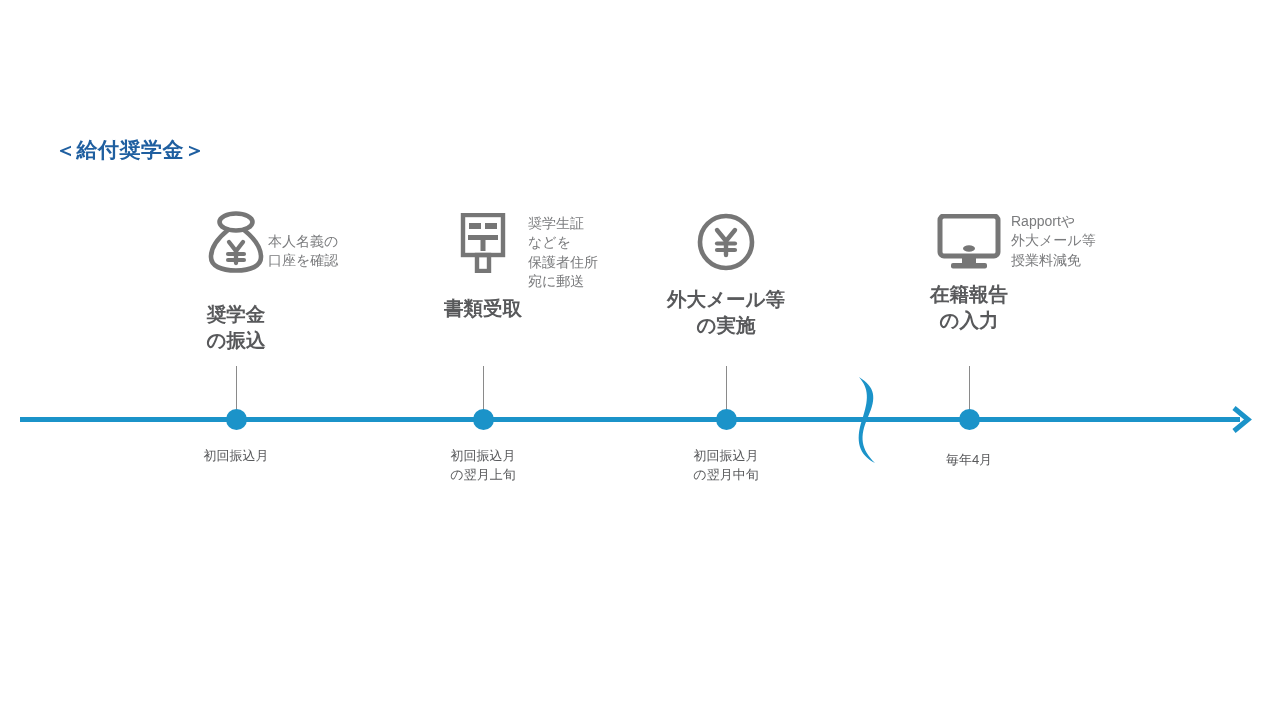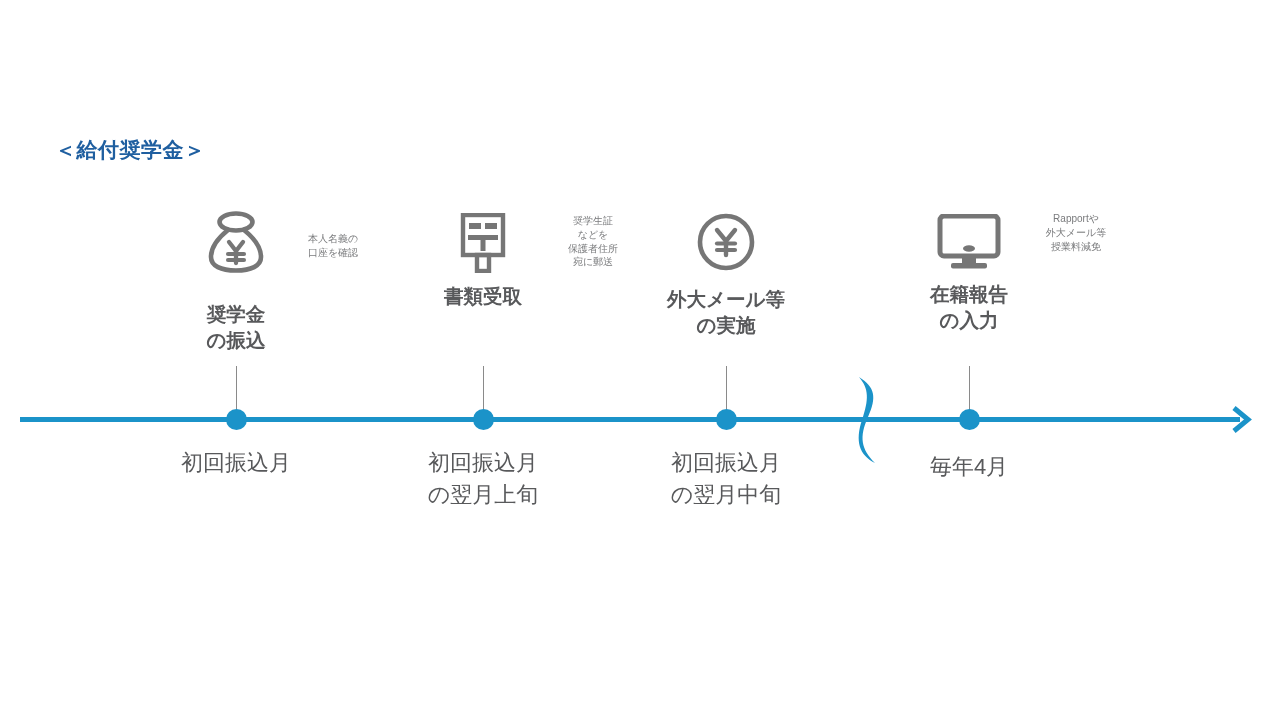--- a/index.html
+++ b/index.html
@@ -97,32 +97,31 @@
     text-align: center;
     font-size: 19.5px;
     font-weight: bold;
     color: #58595b;
     line-height: 1.32;
     white-space: pre-line;
   }
   .ms-note {
     position: absolute;
     width: 130px;
-    text-align: center;
-    font-size: 10px;
+    font-size: 14px;
     color: #7a7b7d;
     line-height: 1.38;
     white-space: pre-line;
   }
   .ms-date {
     position: absolute;
     width: 230px;
     left: -115px;
     text-align: center;
-    font-size: 22px;
+    font-size: 13px;
     color: #58595b;
     line-height: 1.45;
     white-space: pre-line;
   }
 </style>
 </head>
 <body>
 
 <div id="slide">
 
@@ -172,21 +171,21 @@
         <rect x="28" y="10" width="12" height="6" fill="#767676"></rect>
         <rect x="11" y="22" width="30" height="5" fill="#767676"></rect>
         <rect x="23.5" y="25" width="5" height="13" fill="#767676"></rect>
         <rect x="20" y="42" width="12" height="16" fill="none" stroke="#767676" stroke-width="4.4"></rect>
       </svg>
     </div>
     <div class="ms-note" style="left:45px; top:214px">奨学生証
 などを
 保護者住所
 宛に郵送</div>
-    <div class="ms-label" style="top:284px">書類受取</div>
+    <div class="ms-label" style="top:296px">書類受取</div>
     <div class="connector" style="top:366px; height:44px"></div>
     <div class="dot"></div>
     <div class="ms-date" style="top:447px">初回振込月
 の翌月上旬</div>
   </div>
 
   <div class="milestone" style="left:726px">
     <div class="icon-wrap" style="top:212px">
       <svg width="60" height="60" viewBox="0 0 60 60">
         <circle cx="30" cy="30" r="26" fill="none" stroke="#767676" stroke-width="4.6"></circle>

